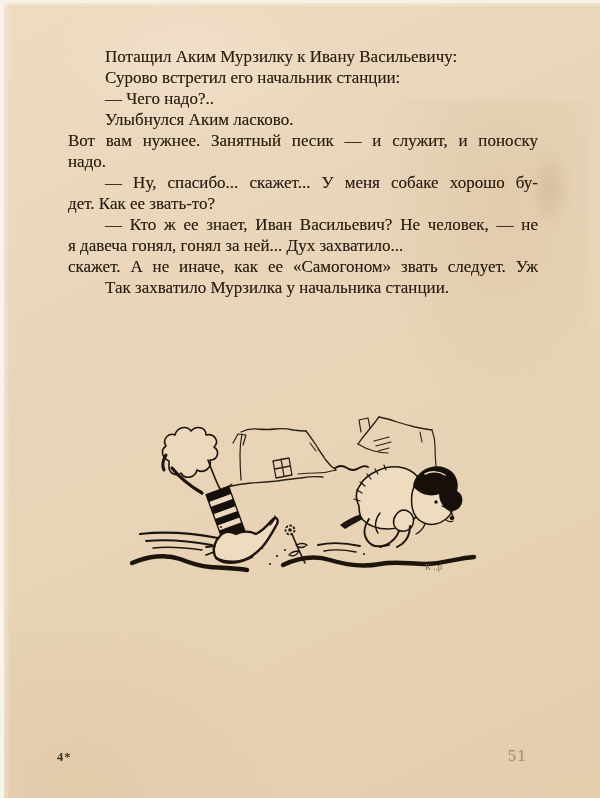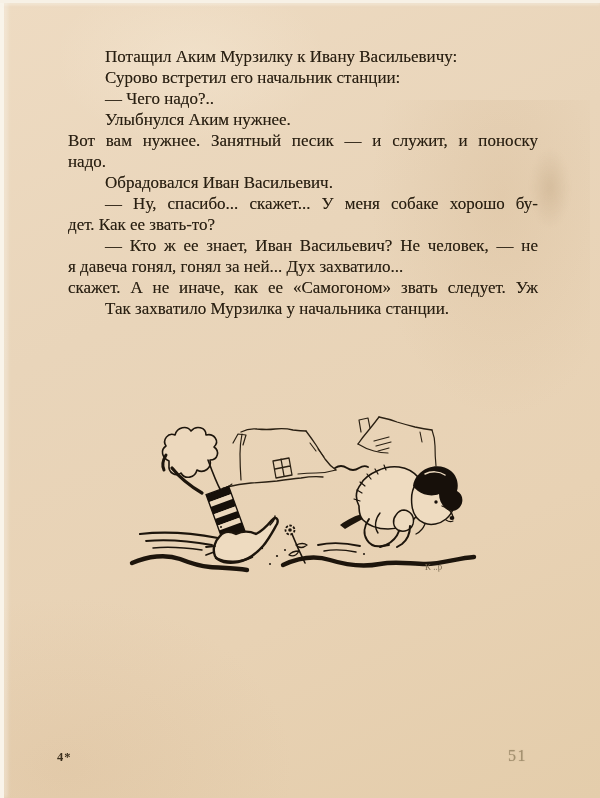--- a/index.html
+++ b/index.html
@@ -39,24 +39,23 @@
   <div class="stain s2"></div>
   <div class="stain s3"></div>
   <div class="stain s4"></div>
   <div class="edge-left"></div>
   <div class="edge-top"></div>
 
   <div class="text-block">
     <div class="line indent">Потащил Аким Мурзилку к Ивану Васильевичу:</div>
     <div class="line indent">Сурово встретил его начальник станции:</div>
     <div class="line indent">— Чего надо?..</div>
-    <div class="line indent">Улыбнулся Аким нужнее.</div>
+    <div class="line indent">Улыбнулся Аким ласково.</div>
     <div class="line jfull">Вот вам нужнее. Занятный песик — и служит, и поноску</div>
     <div class="line">надо.</div>
-    <div class="line indent">Обрадовался Иван Васильевич.</div>
     <div class="line indent jfull">— Ну, спасибо... скажет... У меня собаке хорошо бу-</div>
     <div class="line">дет. Как ее звать-то?</div>
     <div class="line indent jfull">— Кто ж ее знает, Иван Васильевич? Не человек, — не</div>
     <div class="line">я давеча гонял, гонял за ней... Дух захватило...</div>
     <div class="line jfull">скажет. А не иначе, как ее «Самогоном» звать следует. Уж</div>
     <div class="line indent">Так захватило Мурзилка у начальника станции.</div>
   </div>
 
   <svg style="position:absolute;left:120px;top:398px;" width="366" height="198" viewBox="0 0 366 198">
 

